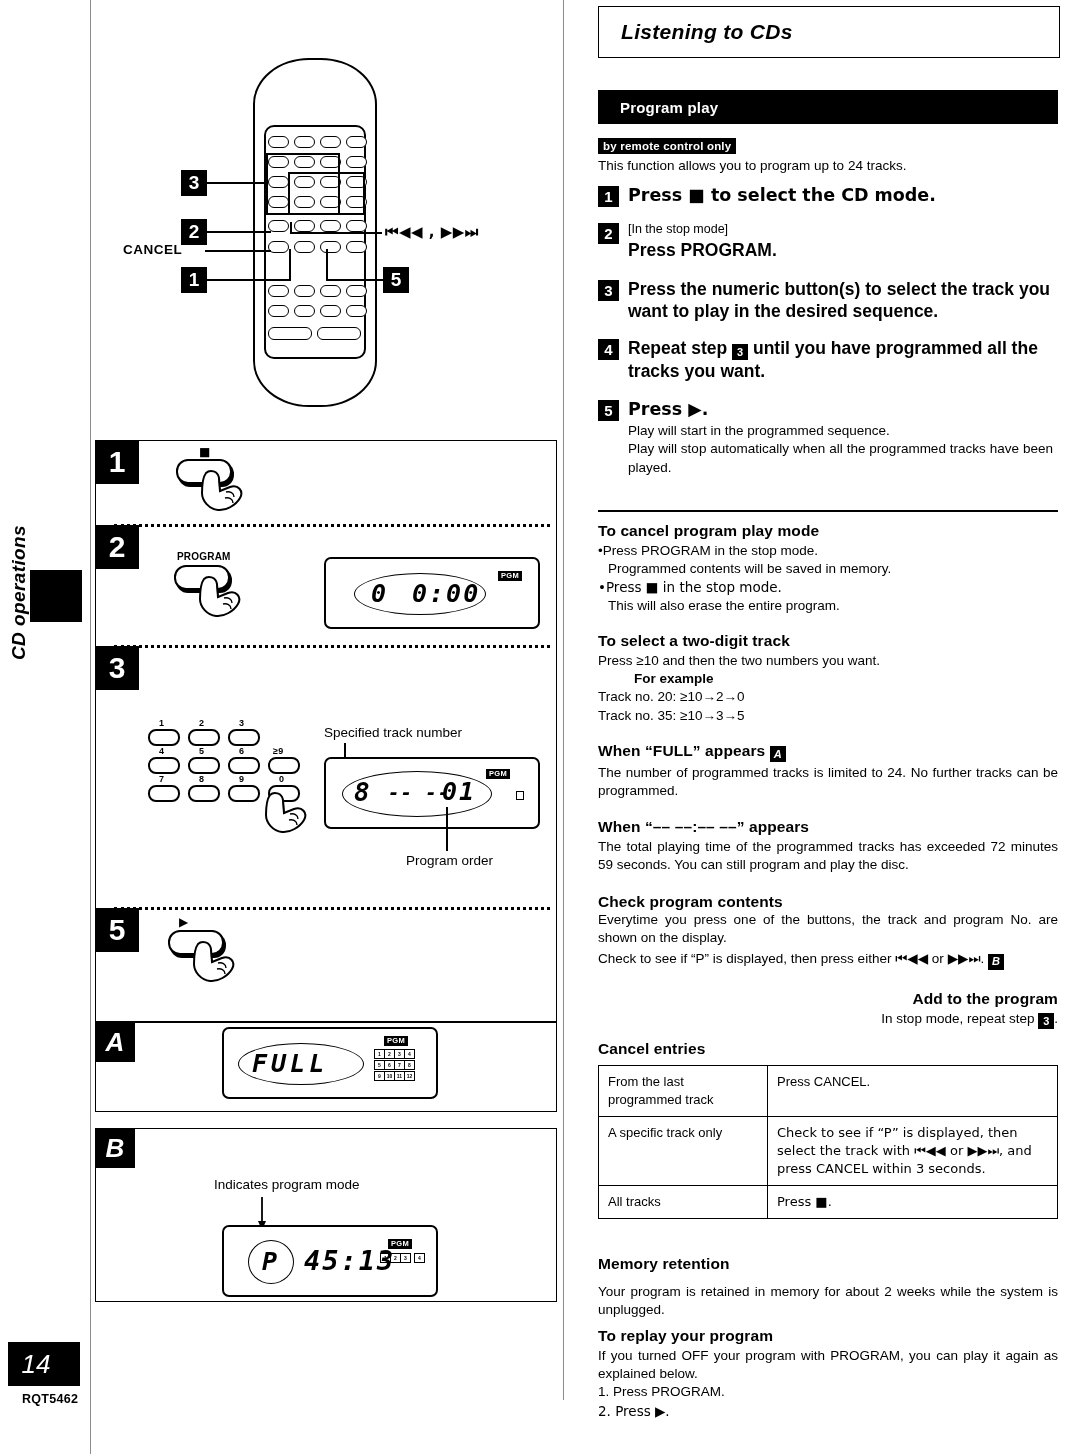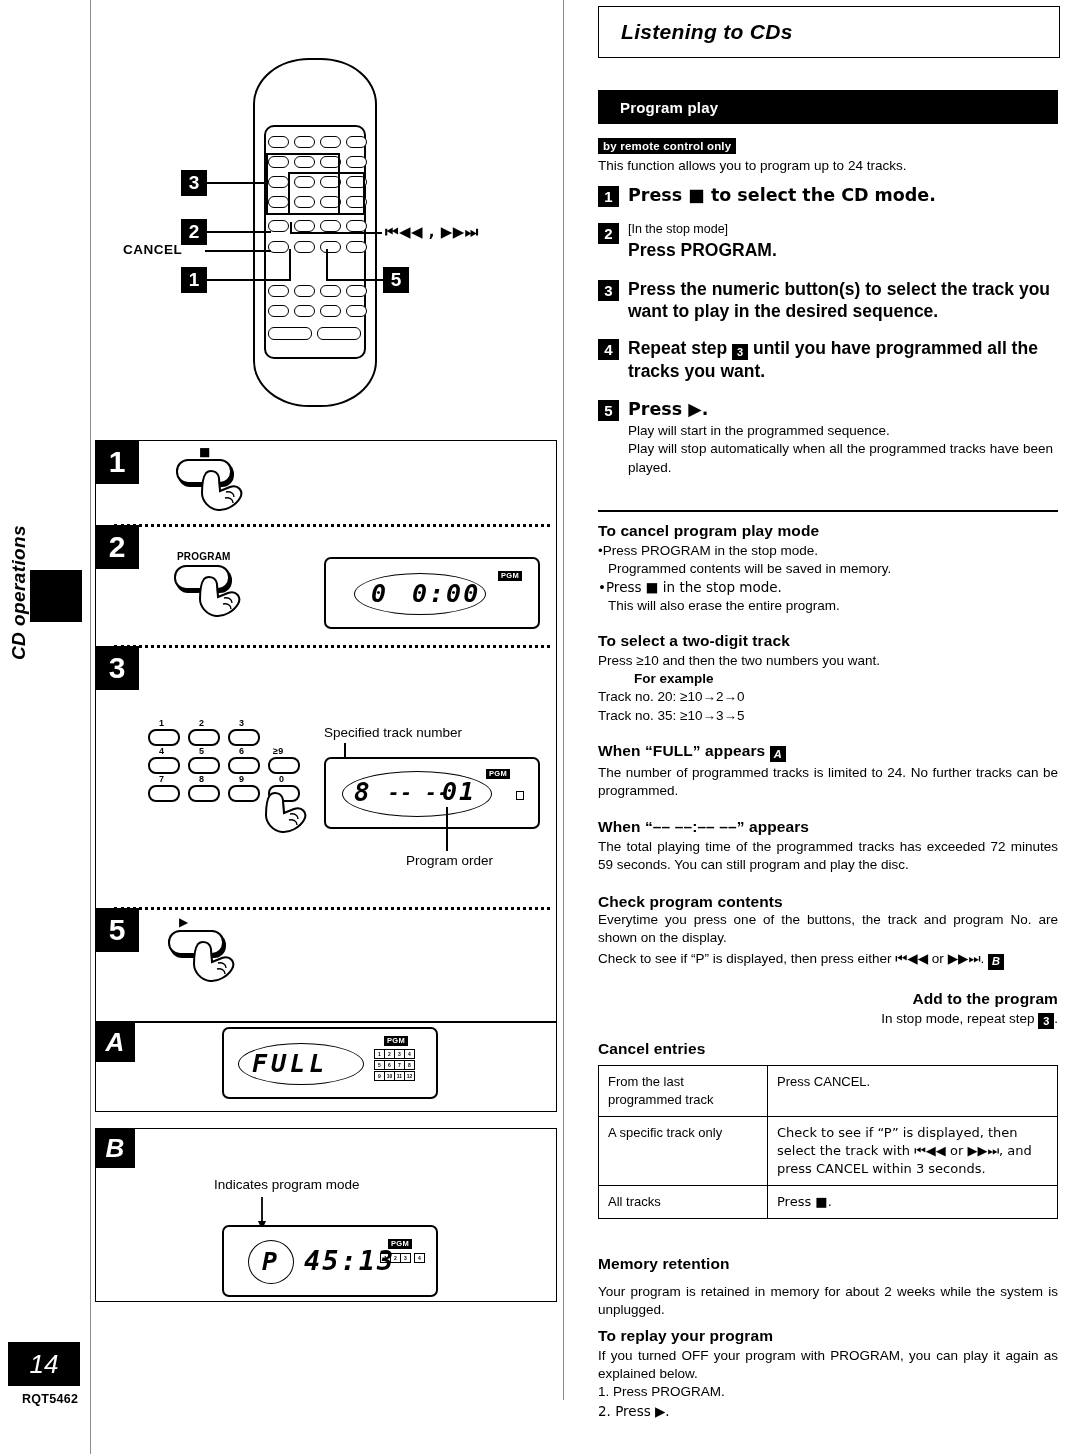--- a/index.html
+++ b/index.html
@@ -16,21 +16,21 @@
   #margin-label{
     position:absolute;left:8px;top:660px;width:200px;
     transform:rotate(-90deg);transform-origin:0 0;
     font-style:italic;font-weight:bold;font-size:19px;letter-spacing:.4px;
     white-space:nowrap;
   }
 
   
   #page-num-box{position:absolute;left:8px;top:1342px;width:72px;height:44px;background:#000;}
   #page-num{
-    position:absolute;left:8px;top:1342px;width:72px;height:44px;
+    position:absolute;left:0;top:1342px;width:72px;height:44px;
     color:#fff;font-style:italic;font-size:26px;
     display:flex;align-items:center;justify-content:center;
   }
   #doc-code{position:absolute;left:22px;top:1392px;font-size:12.5px;font-weight:bold;letter-spacing:.3px;}
 
   
   .guide{position:absolute;background:#000;opacity:.45;}
   .vguide{width:1px;}
 
   

